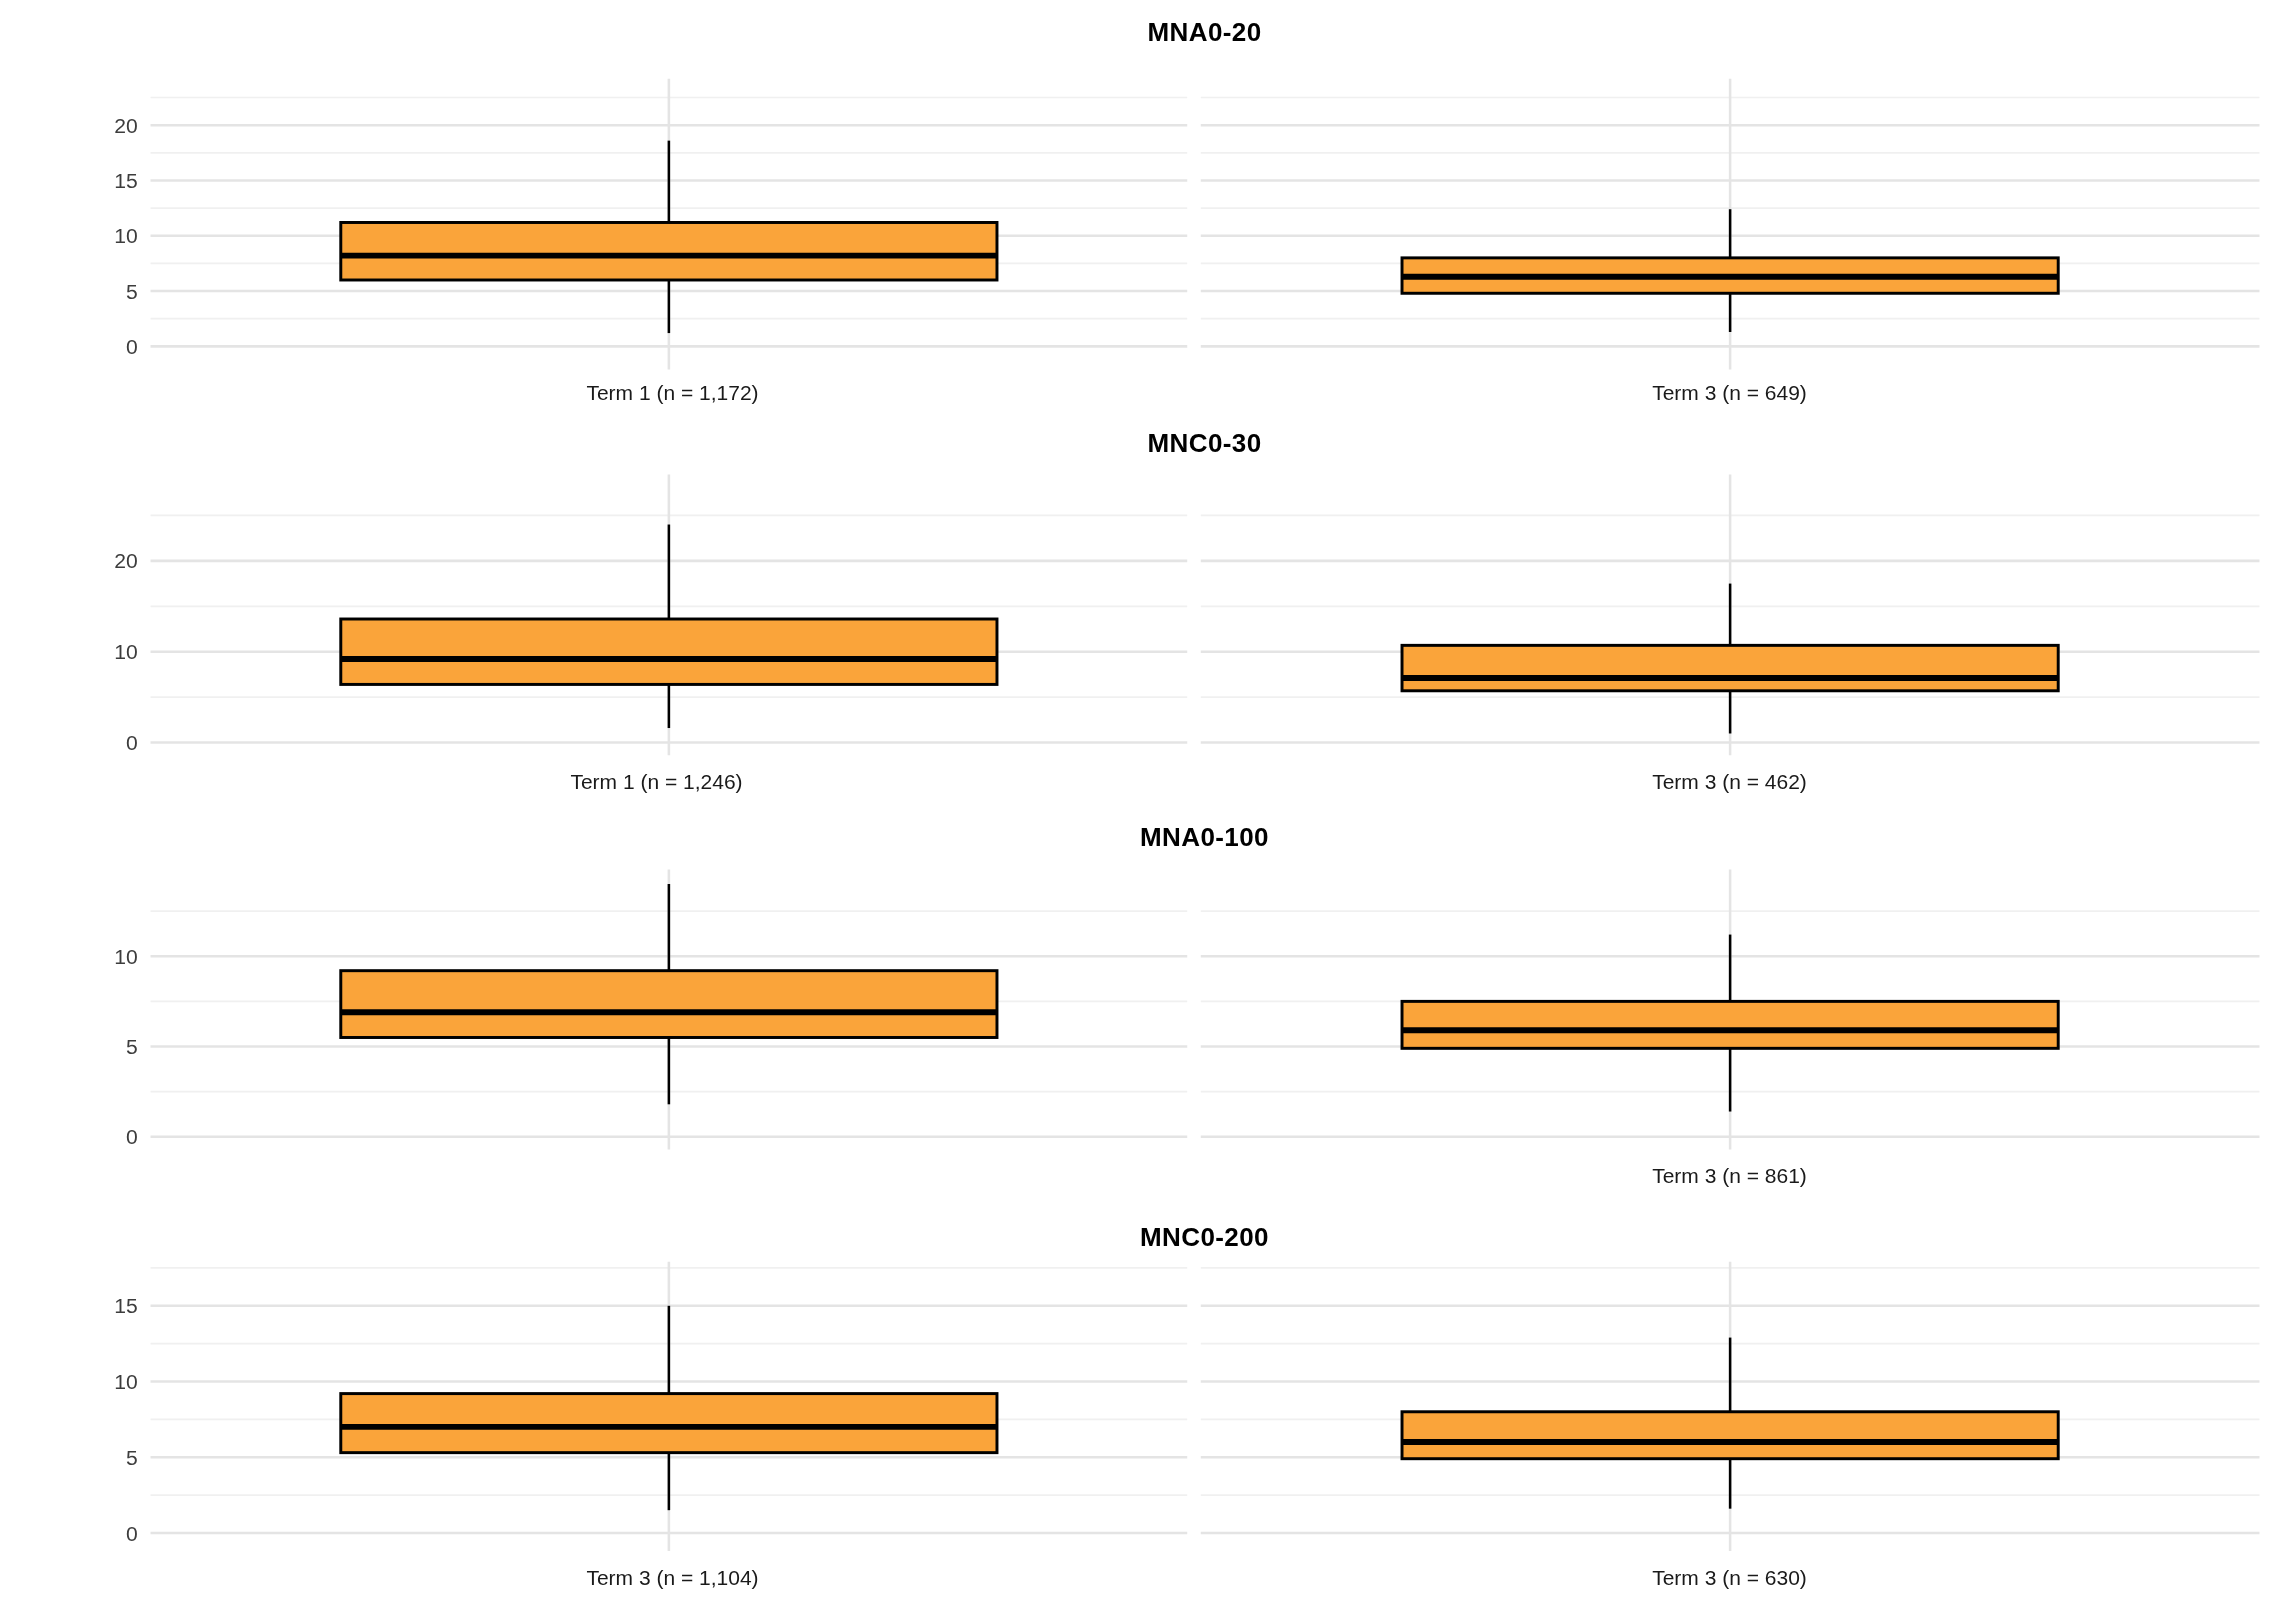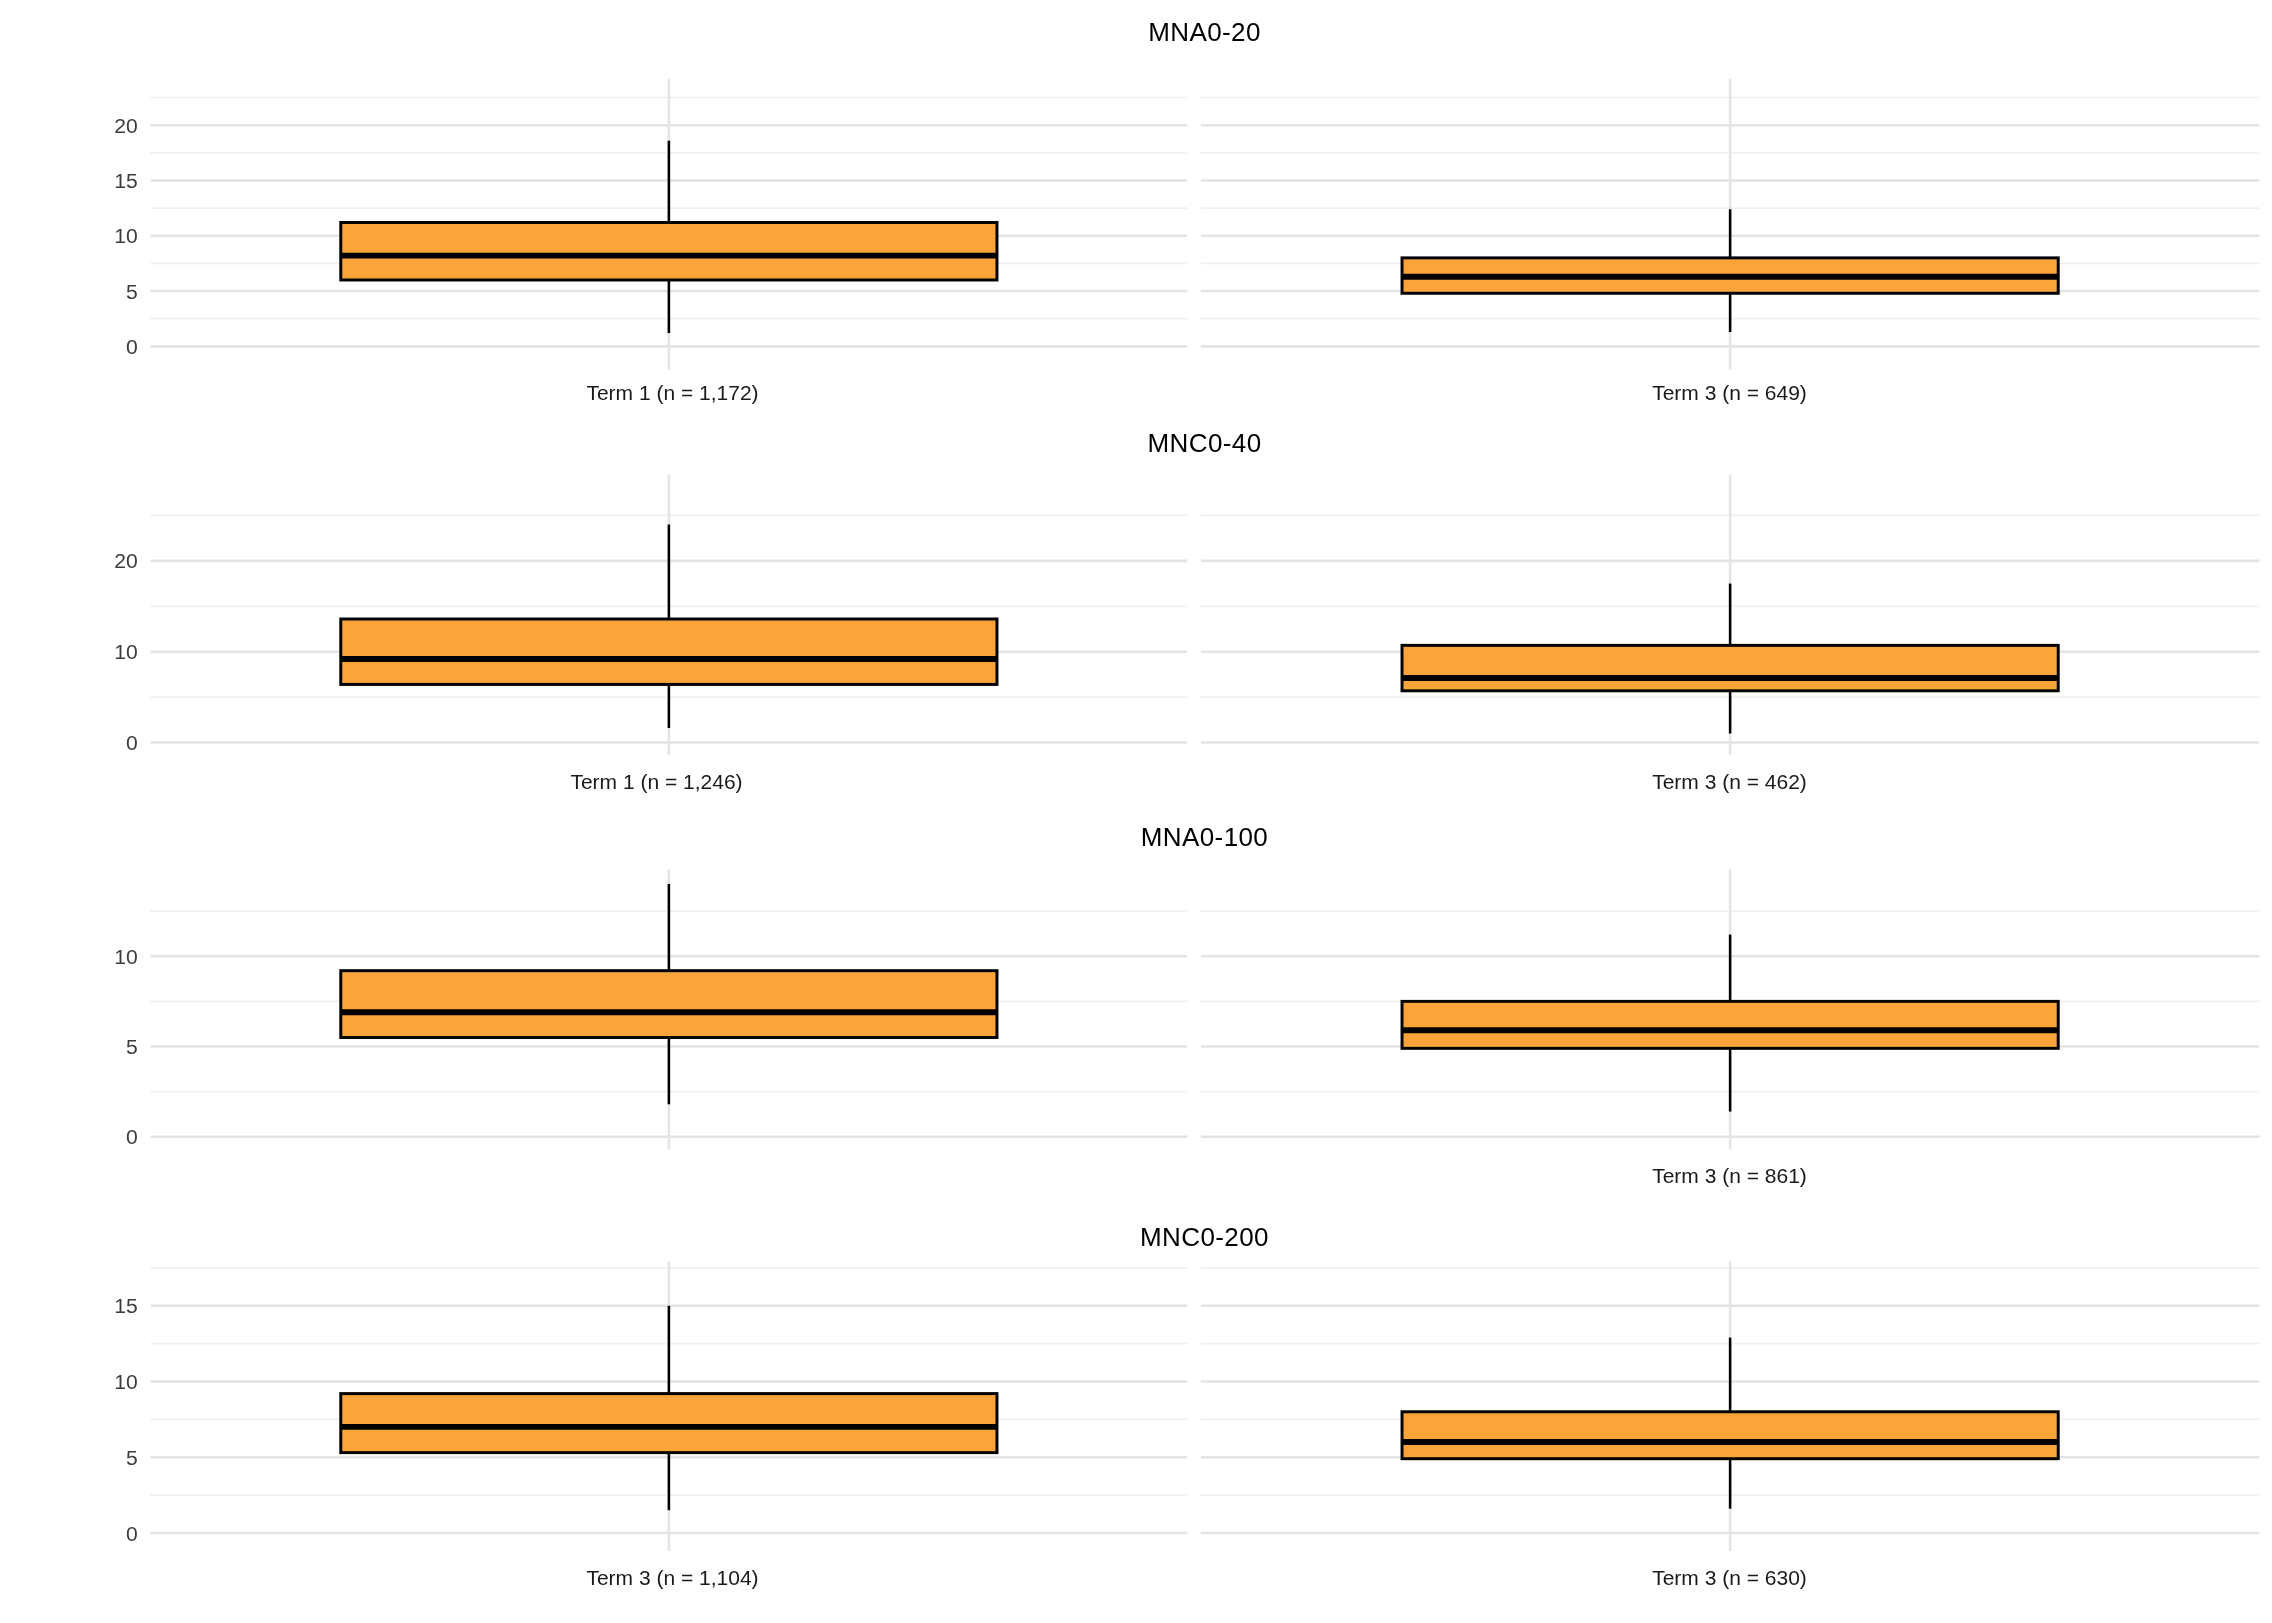--- a/index.html
+++ b/index.html
@@ -17,21 +17,21 @@
     width: 2273px;
     height: 406px;
   }
   .panel-title {
     position: absolute;
     left: 150px;
     width: 2109px;
     margin: 0;
     text-align: center;
     font-size: 26px;
-    font-weight: normal;
+    font-weight: bold;
     color: #000000;
     letter-spacing: 0.4px;
   }
   .plot-svg {
     position: absolute;
     left: 0;
     top: 0;
     width: 2273px;
     height: 406px;
     display: block;
@@ -85,21 +85,21 @@
         <line x1="2046" y1="93" x2="2046" y2="437" stroke="#E4E4E4" stroke-width="3"></line>
         <line x1="2046" y1="247.34220532319392" x2="2046" y2="392.52851711026614" stroke="#000000" stroke-width="3"></line>
         <rect x="1658" y="304.89353612167304" width="776" height="41.85551330798478" fill="#FAA43A" stroke="#000000" stroke-width="3.5"></rect>
         <line x1="1658" y1="327.12927756653994" x2="2434" y2="327.12927756653994" stroke="#000000" stroke-width="7"></line>
       </svg>
     <div class="xlabel" style="left:292px; top:372px">Term 1 (n = 1,172)</div>
     <div class="xlabel" style="left:1349px; top:372px">Term 3 (n = 649)</div>
   </section>
 
   <section class="panel" style="top:406px">
-    <h2 class="panel-title" style="top:22px">MNC0-40</h2>
+    <h2 class="panel-title" style="top:22px">MNC0-30</h2>
     <svg class="plot-svg" viewBox="0 0 2688 480">
         <line x1="178" y1="344.23624595469255" x2="1404" y2="344.23624595469255" stroke="#F0F0F0" stroke-width="2"></line>
         <line x1="1420" y1="344.23624595469255" x2="2672" y2="344.23624595469255" stroke="#F0F0F0" stroke-width="2"></line>
         <line x1="178" y1="236.79288025889966" x2="1404" y2="236.79288025889966" stroke="#F0F0F0" stroke-width="2"></line>
         <line x1="1420" y1="236.79288025889966" x2="2672" y2="236.79288025889966" stroke="#F0F0F0" stroke-width="2"></line>
         <line x1="178" y1="129.34951456310682" x2="1404" y2="129.34951456310682" stroke="#F0F0F0" stroke-width="2"></line>
         <line x1="1420" y1="129.34951456310682" x2="2672" y2="129.34951456310682" stroke="#F0F0F0" stroke-width="2"></line>
         <line x1="178" y1="397.957928802589" x2="1404" y2="397.957928802589" stroke="#E4E4E4" stroke-width="3"></line>
         <line x1="1420" y1="397.957928802589" x2="2672" y2="397.957928802589" stroke="#E4E4E4" stroke-width="3"></line>
         <text x="163" y="406.957928802589" text-anchor="end" fill="#3D3D3D" font-size="25" font-family="Liberation Sans, sans-serif">0</text>

